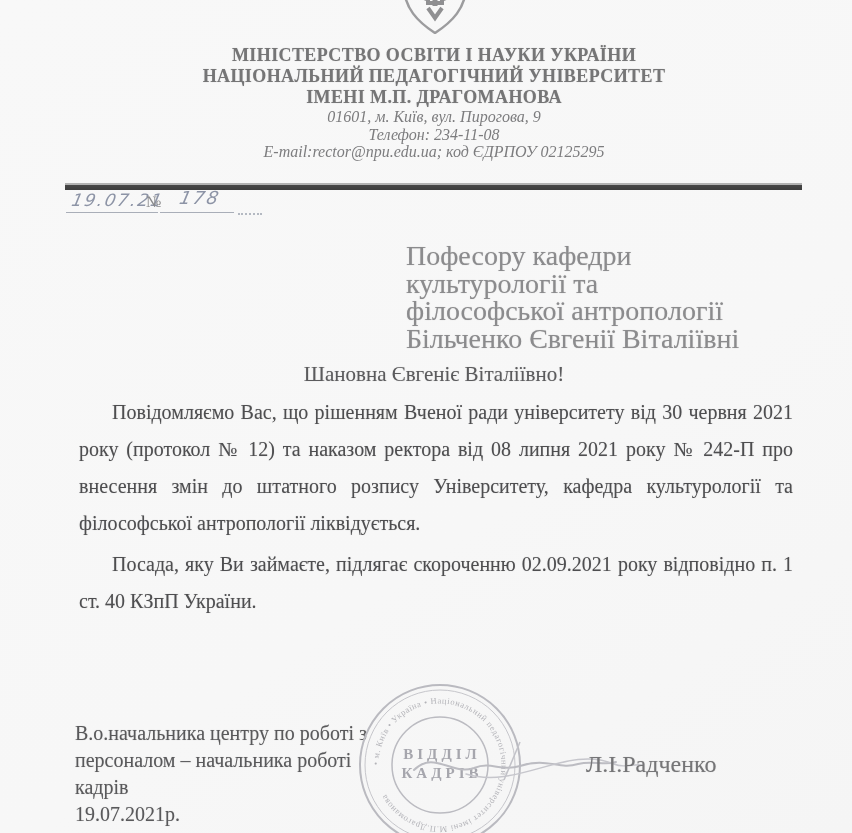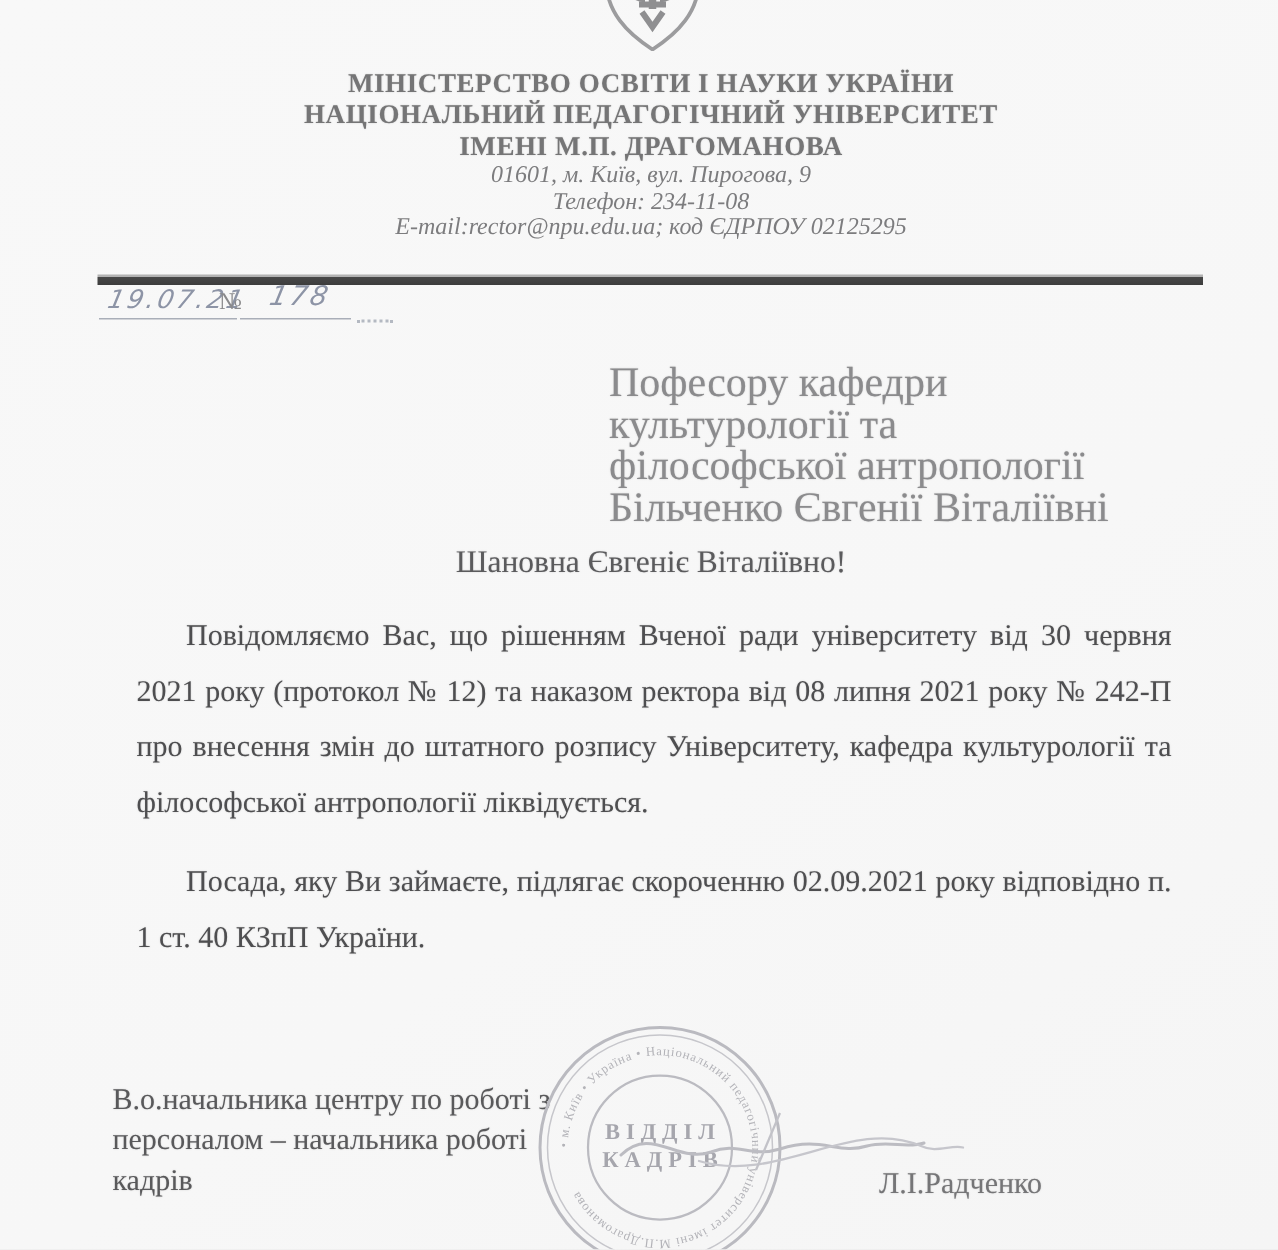--- a/index.html
+++ b/index.html
@@ -45,25 +45,25 @@
   
   .recipient{left:406px;top:242px;width:380px;font-size:28px;line-height:27.5px;color:#8b8b8d;}
   .recipient div{display:block;}
 
   
   .salutation{top:362px;font-size:21px;color:#5b5b5d;}
 
   
   .bodytext{left:75px;top:390px;width:722px;font-size:20px;line-height:37px;
     color:#4e4e50;text-align:justify;}
-  .bodytext p{margin:16px;text-indent:33px;}
+  .bodytext p{margin:4px;text-indent:33px;}
 
   
   .sigblock{left:75px;top:720px;width:345px;font-size:20px;line-height:27px;color:#59595b;}
-  .signame{left:586px;top:778px;font-size:20px;color:#757577;}
+  .signame{left:586px;top:751px;font-size:24px;color:#757577;}
 
   
   .stamp{left:350px;top:673px;}
   .flourish{left:408px;top:736px;}
 </style>
 </head>
 <body>
 
 <div class="page">
 
@@ -110,20 +110,21 @@
 
   <div class="abs bodytext soft">
     <p>Повідомляємо Вас, що рішенням Вченої ради університету від 30 червня 2021 року (протокол № 12) та наказом ректора від 08 липня 2021 року № 242-П про внесення змін до штатного розпису Університету, кафедра культурології та філософської антропології ліквідується.</p>
     <p>Посада, яку Ви займаєте, підлягає скороченню 02.09.2021 року відповідно п. 1 ст. 40 КЗпП України.</p>
   </div>
 
   <div class="abs sigblock soft">
     <div>В.о.начальника центру по роботі з</div>
     <div>персоналом – начальника роботі</div>
     <div>кадрів</div>
+    <div>19.07.2021р.</div>
   </div>
 
   <div class="abs stamp">
     <svg width="182" height="160" viewBox="0 0 182 160" xmlns="http://www.w3.org/2000/svg">
       <circle cx="90" cy="92" r="80" fill="none" stroke="#babac0" stroke-width="2"></circle>
       <circle cx="90" cy="92" r="75" fill="none" stroke="#c6c6cb" stroke-width="1"></circle>
       <circle cx="90" cy="92" r="48" fill="none" stroke="#bbbbc1" stroke-width="1.5"></circle>
       <defs>
         <path id="ringPath" d="M 28.5,92 A 61.5,61.5 0 1 1 151.5,92 A 61.5,61.5 0 1 1 28.5,92"></path>
       </defs>

